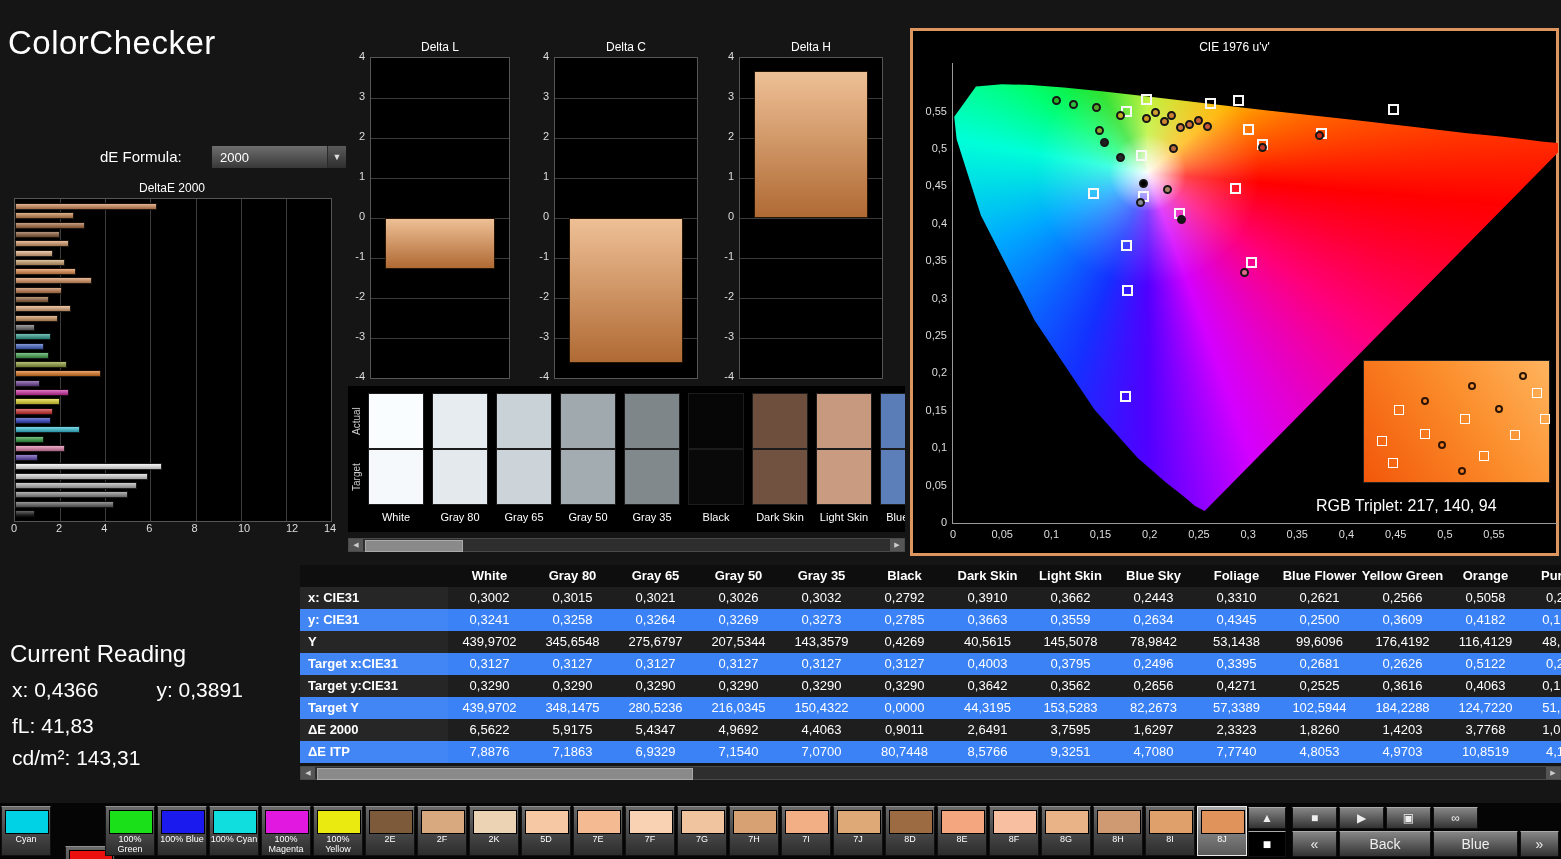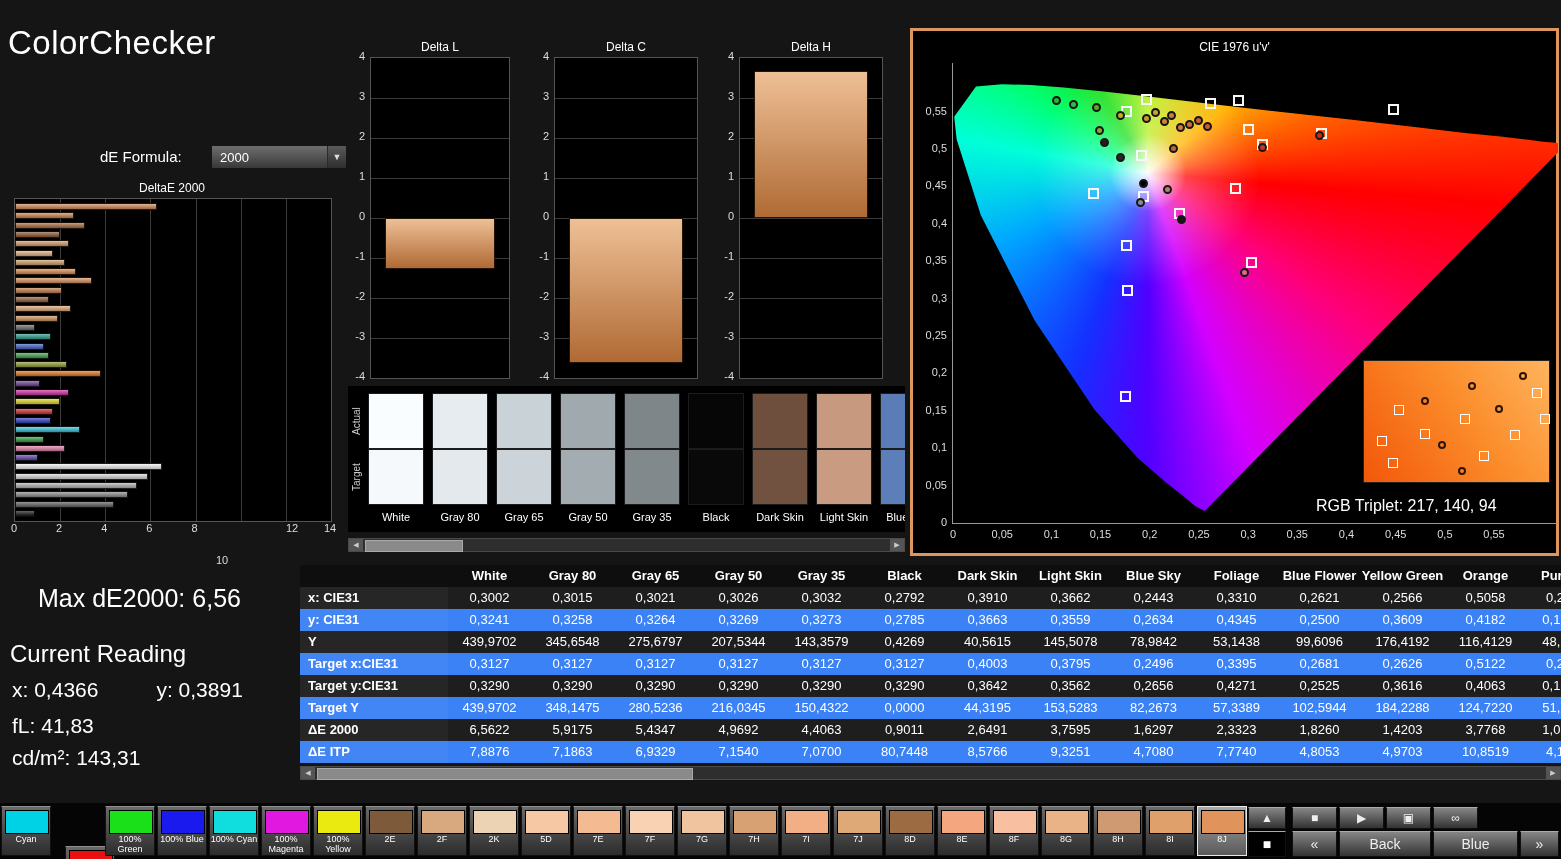--- a/index.html
+++ b/index.html
@@ -164,21 +164,21 @@
       <div class="hbar" style="top: 292.3px; width: 112.857px; background: linear-gradient(rgba(255, 255, 255, 0.35), rgba(0, 0, 0, 0.25)), rgb(138, 138, 138);"></div>
       <div class="hbar" style="top: 301.6px; width: 99.3143px; background: linear-gradient(rgba(255, 255, 255, 0.35), rgba(0, 0, 0, 0.25)), rgb(95, 95, 95);"></div>
       <div class="hbar" style="top: 310.9px; width: 20.3143px; background: linear-gradient(rgba(255, 255, 255, 0.35), rgba(0, 0, 0, 0.25)), rgb(20, 20, 20);"></div>
     </div>
   <div class="deltae-xaxis">
       <div class="xl" style="left: -9px;">0</div>
       <div class="xl" style="left: 36.1429px;">2</div>
       <div class="xl" style="left: 81.2857px;">4</div>
       <div class="xl" style="left: 126.429px;">6</div>
       <div class="xl" style="left: 171.571px;">8</div>
-      <div class="xl" style="left: 199px; margin-top: 32px;">10</div>
+      <div class="xl" style="left: 221px;">10</div>
       <div class="xl" style="left: 269px;">12</div>
       <div class="xl" style="left: 307px;">14</div>
     </div>
 
   <div class="vchart-group" style="left:342px;width:170px">
     <div class="vchart-title" style="width:140px">Delta L</div>
     <div class="vchart-labels">
         <div class="yl" style="top: -7px;">4</div>
         <div class="yl" style="top: 33px;">3</div>
         <div class="yl" style="top: 73px;">2</div>
@@ -299,21 +299,20 @@
           <div class="swl">Blue Sky</div>
         </div>
       </div>
   </div>
   <div class="hscroll" style="left:348px;top:538px;width:557px">
     <div class="sarrow left">◀</div>
     <div class="sarrow right">▶</div>
     <div class="sthumb" style="left:16px;width:96px"></div>
   </div>
 
-  <div class="stat s-max"><span>Max dE2000:</span> <span>6,56</span></div>
   <div class="stat s-cur">Current Reading</div>
   <div class="stat s-xy">
     <span>x:</span> <span>0,4366</span><span class="ypart">y:</span> <span>0,3891</span>
   </div>
   <div class="stat s-fl"><span>fL:</span> <span>41,83</span></div>
   <div class="stat s-cd"><span>cd/m²:</span> <span>143,31</span></div>
 
   <div class="data-table">
       <div class="trow thead">
         <div class="tcell" style="width: 148px;"></div>

